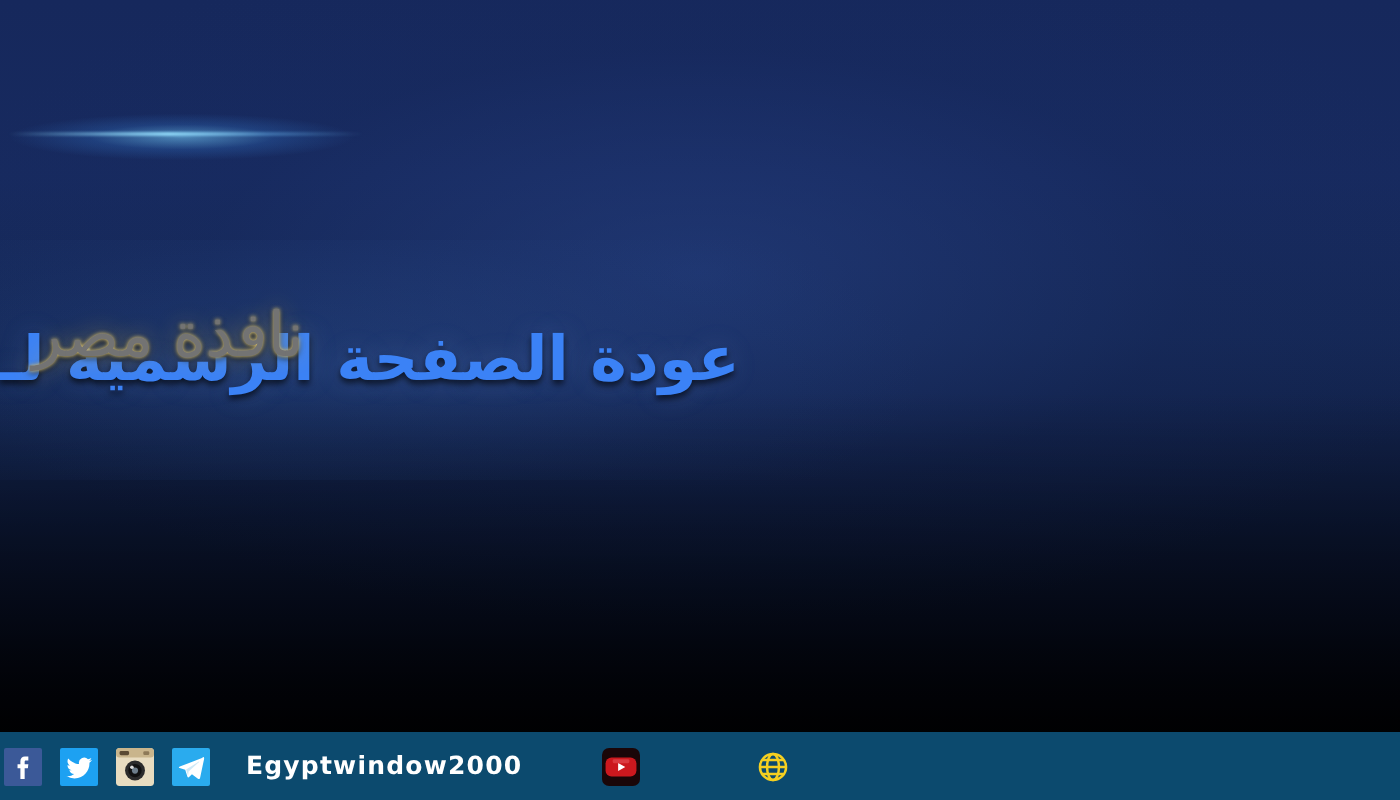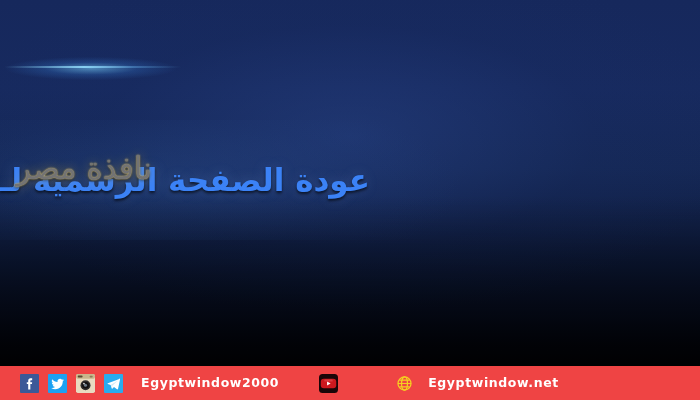--- a/index.html
+++ b/index.html
@@ -138,24 +138,24 @@
     filter: blur(0.6px);
   }
 
   
   .bottom-bar {
     position: absolute;
     left: 0;
     right: 0;
     bottom: 0;
     height: 34px;
-    background: #ef4444;
+    background: #0c4a6e;
     display: flex;
     align-items: center;
-    padding-left: 20px;
+    padding-left: 2px;
     box-sizing: border-box;
   }
   .icon-group {
     display: flex;
     align-items: center;
     gap: 9px;
   }
   .sicon {
     width: 19px;
     height: 19px;
@@ -249,16 +249,15 @@
       <g fill="none" stroke="#f5d020" stroke-width="2.1">
         <circle cx="16" cy="16" r="11"></circle>
         <ellipse cx="16" cy="16" rx="5" ry="11"></ellipse>
         <line x1="5" y1="16" x2="27" y2="16"></line>
         <path d="M7.3 10.2h17.4"></path>
         <path d="M7.3 21.8h17.4"></path>
       </g>
     </svg>
 
     <div class="gap-e"></div>
-    <div class="handle">Egyptwindow.net</div>
   </div>
 
 </div>
 
 </body></html>

